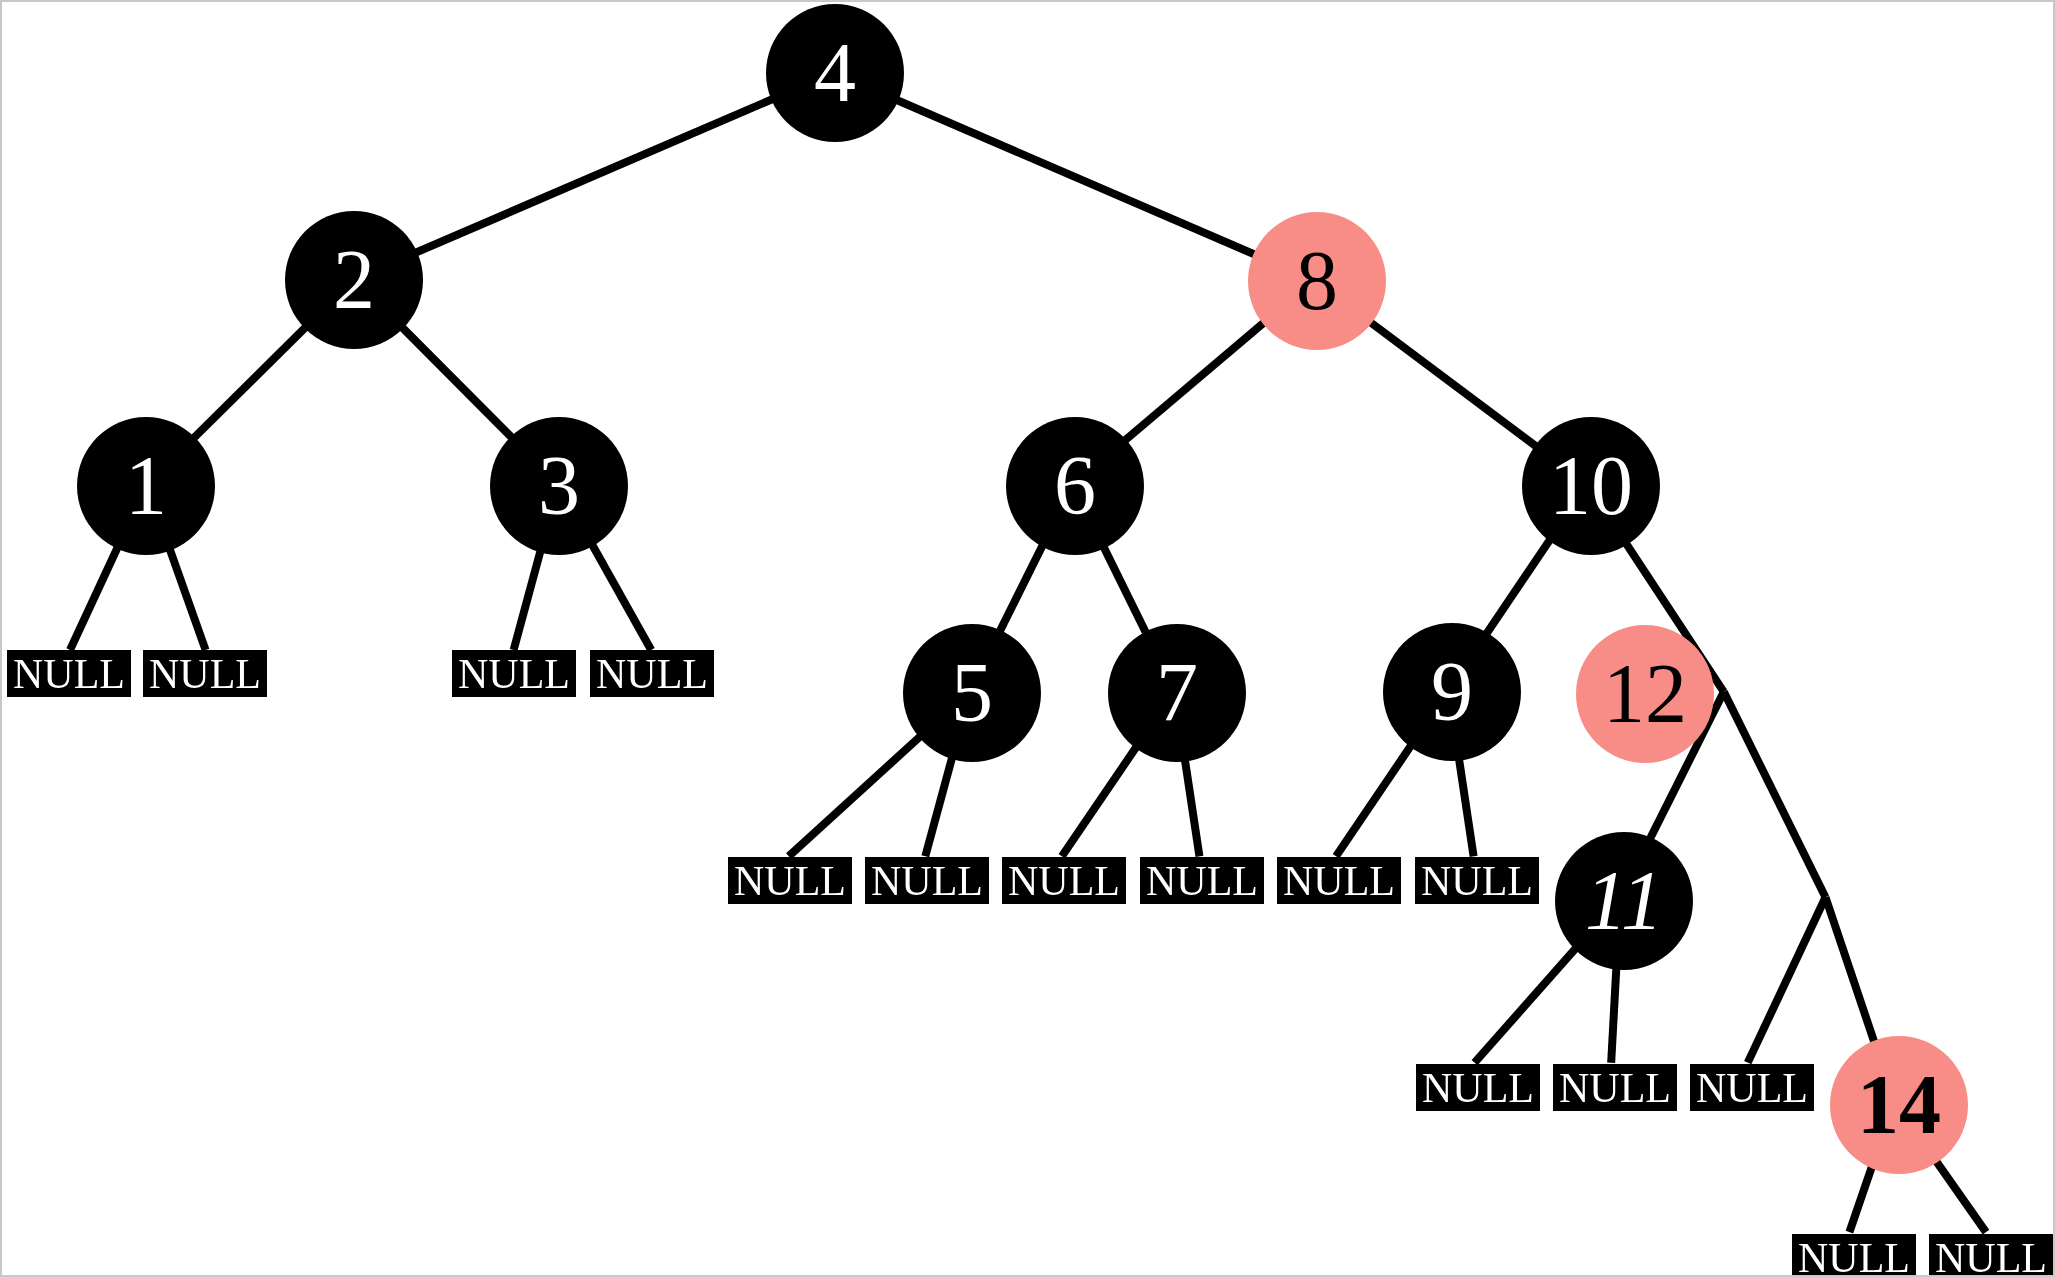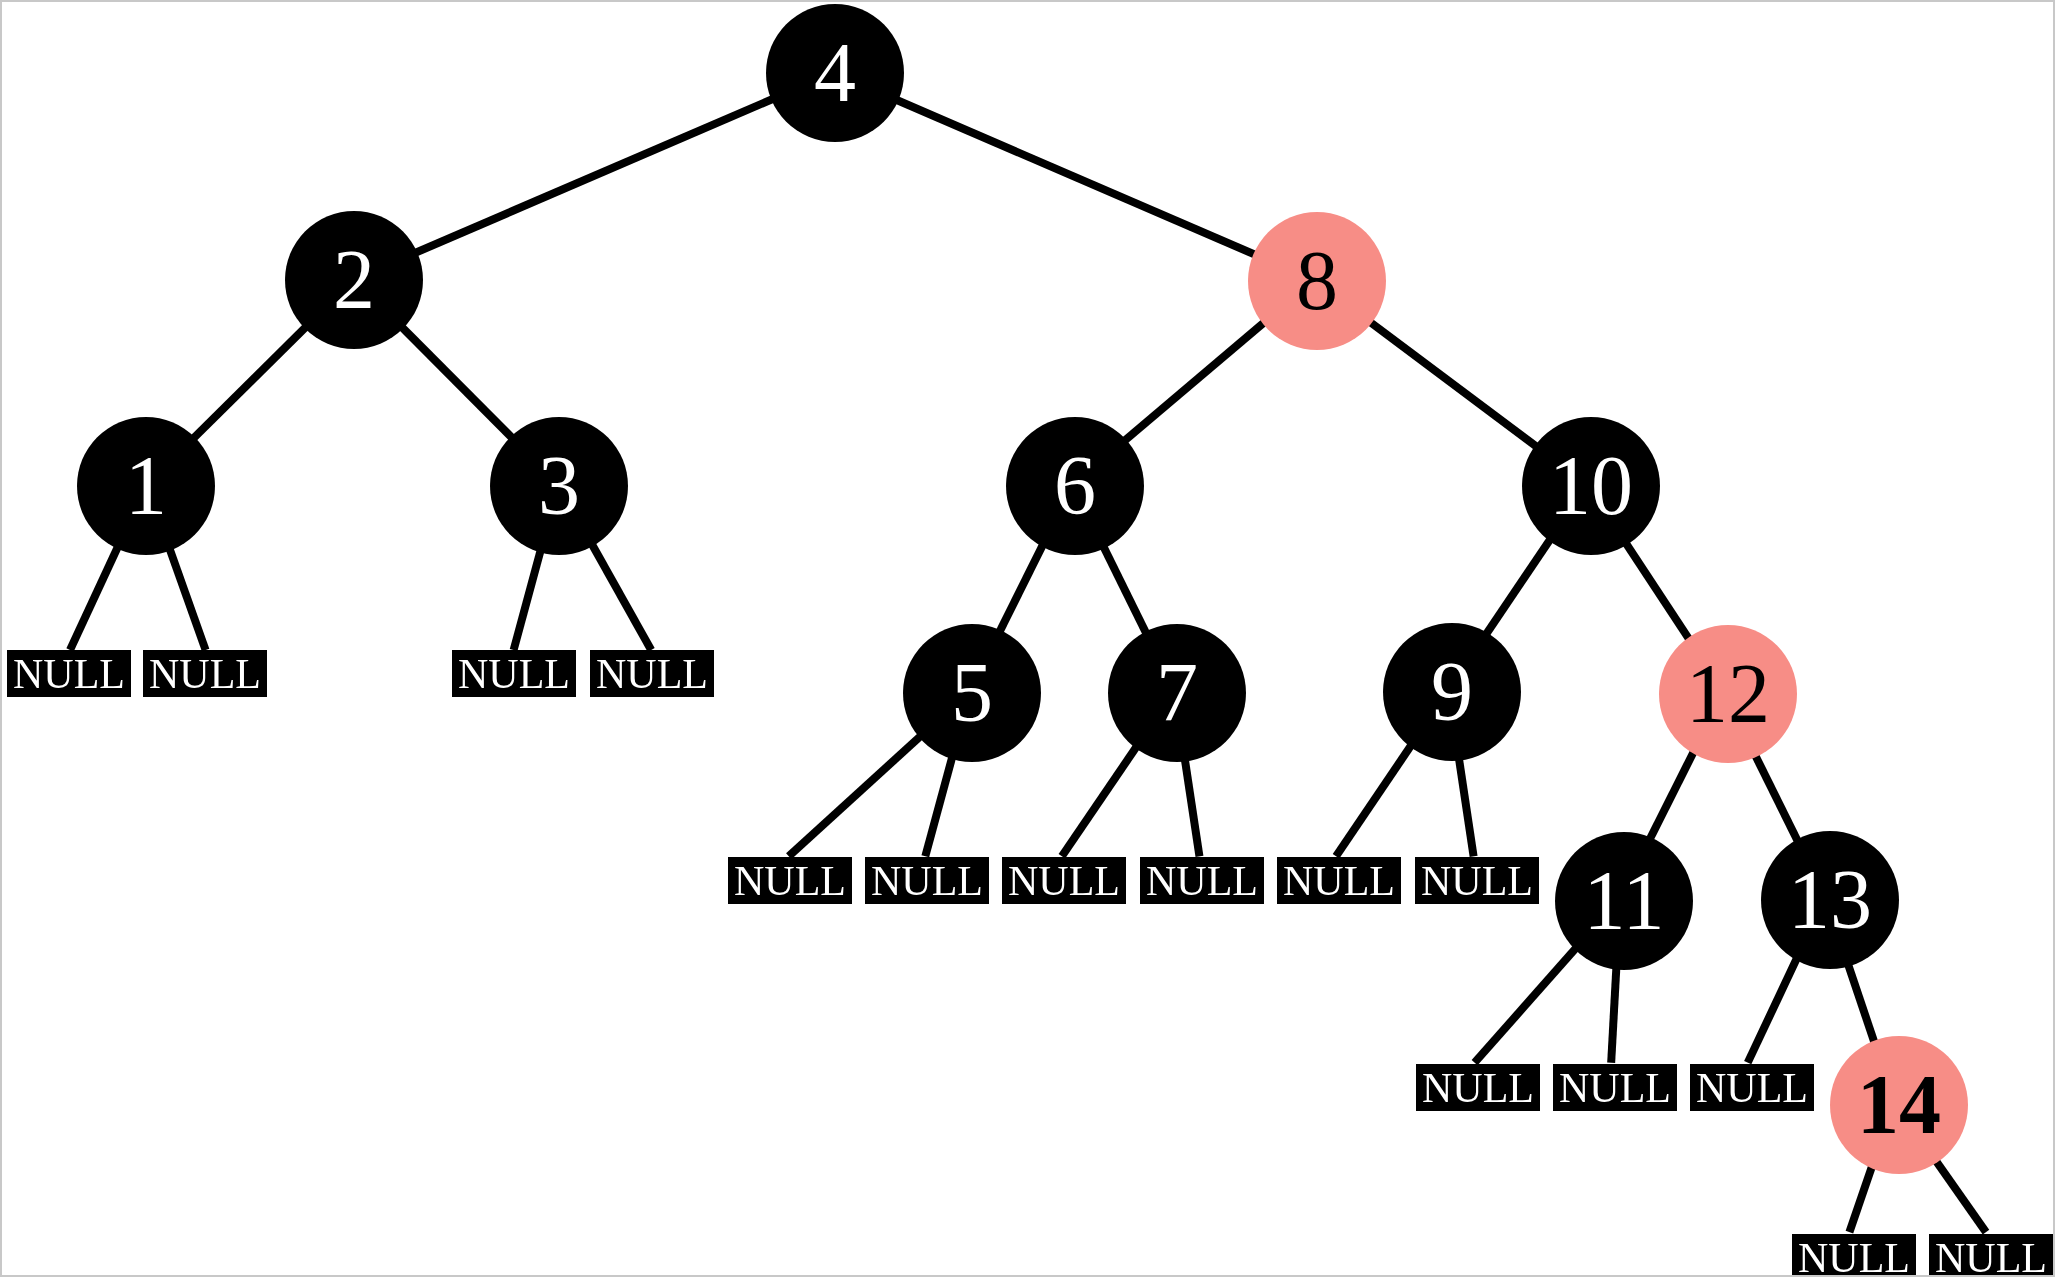--- a/index.html
+++ b/index.html
@@ -72,23 +72,22 @@
 <div class="tree-node black" style="left: 764px; top: 2px;">4</div>
     <div class="tree-node black" style="left: 283px; top: 209px;">2</div>
     <div class="tree-node red" style="left: 1246px; top: 210px;">8</div>
     <div class="tree-node black" style="left: 75px; top: 415px;">1</div>
     <div class="tree-node black" style="left: 488px; top: 415px;">3</div>
     <div class="tree-node black" style="left: 1004px; top: 415px;">6</div>
     <div class="tree-node black" style="left: 1520px; top: 415px; text-align: center;">10</div>
     <div class="tree-node black" style="left: 901px; top: 622px;">5</div>
     <div class="tree-node black" style="left: 1106px; top: 622px;">7</div>
     <div class="tree-node black" style="left: 1381px; top: 621px;">9</div>
-    <div class="tree-node red" style="left: 1657px; top: 623px; text-align: right;">12</div>
-    <div class="tree-node black" style="left: 1553px; top: 830px;">11</div>
-    <div class="tree-node black" style="left: 1759px; top: 829px;">13</div>
+    <div class="tree-node red" style="left: 1574px; top: 623px; text-align: right;">12</div>
+    <div class="tree-node black" style="left: 1553px; top: 830px; font-style: italic;">11</div>
     <div class="tree-node red" style="left: 1828px; top: 1034px; font-weight: bold;">14</div>
     <div class="null-box" style="left: 5px; top: 648px;">NULL</div>
     <div class="null-box" style="left: 141px; top: 648px;">NULL</div>
     <div class="null-box" style="left: 450px; top: 648px;">NULL</div>
     <div class="null-box" style="left: 588px; top: 648px;">NULL</div>
     <div class="null-box" style="left: 726px; top: 855px;">NULL</div>
     <div class="null-box" style="left: 863px; top: 855px;">NULL</div>
     <div class="null-box" style="left: 1000px; top: 855px;">NULL</div>
     <div class="null-box" style="left: 1138px; top: 855px;">NULL</div>
     <div class="null-box" style="left: 1275px; top: 855px;">NULL</div>

